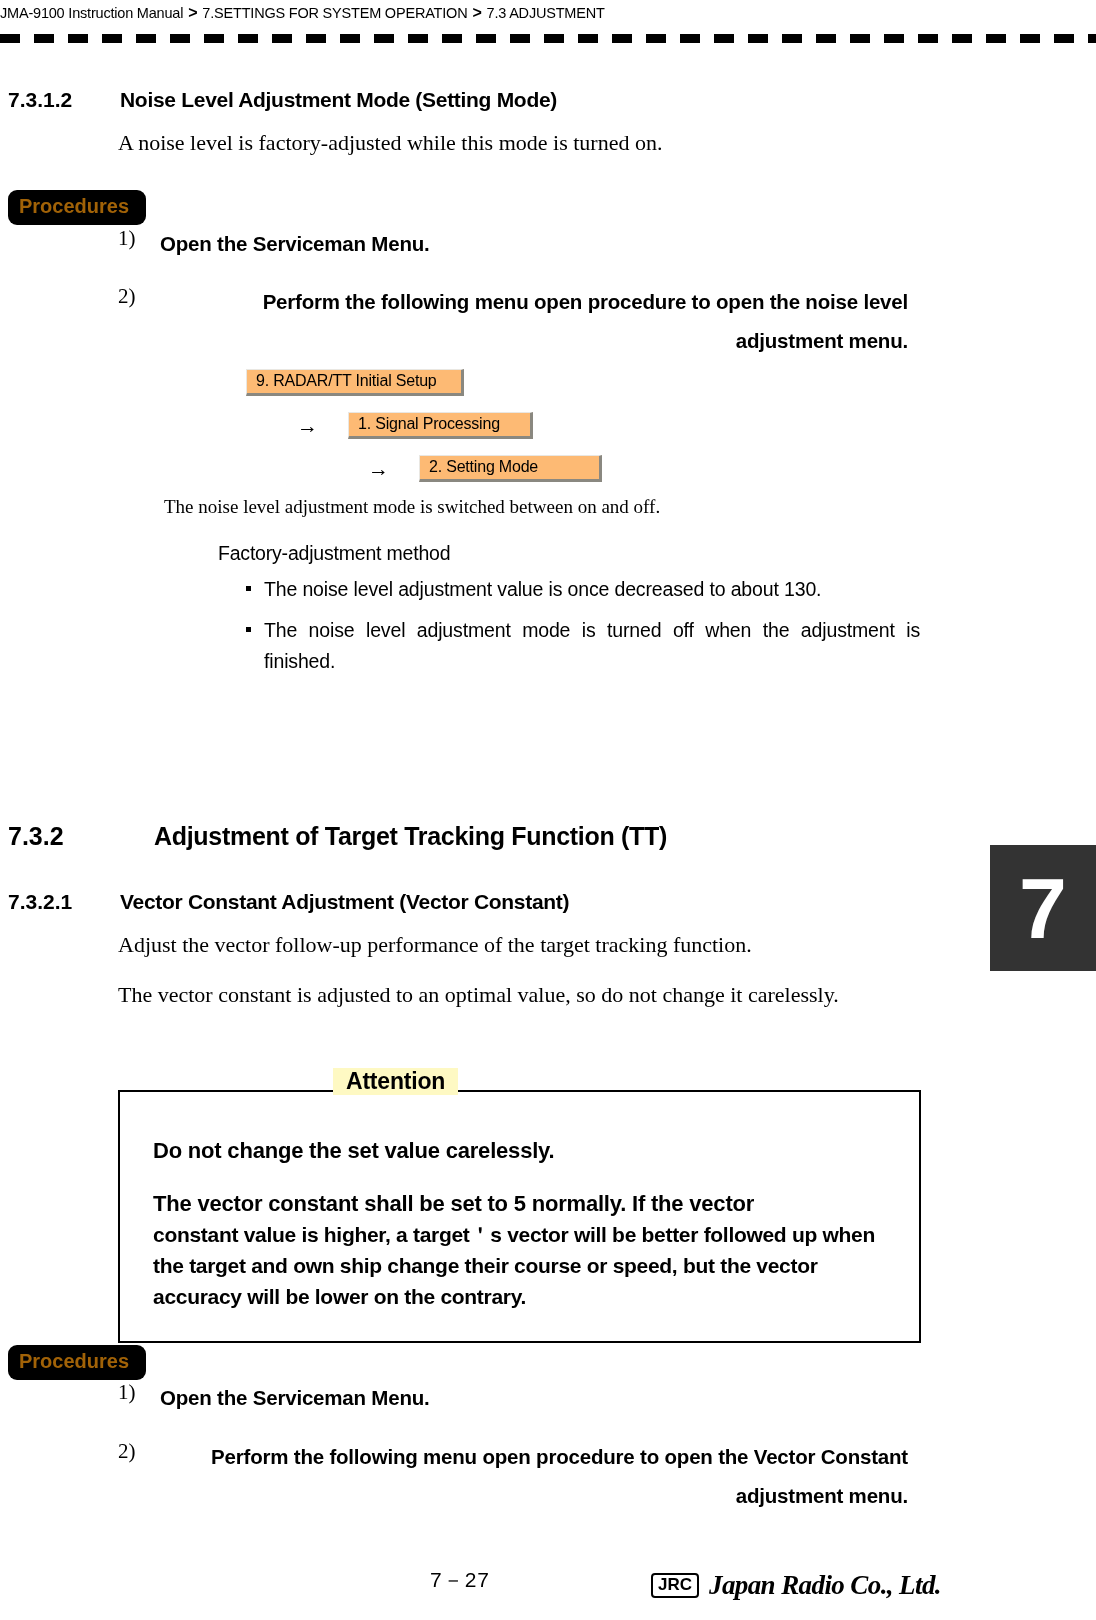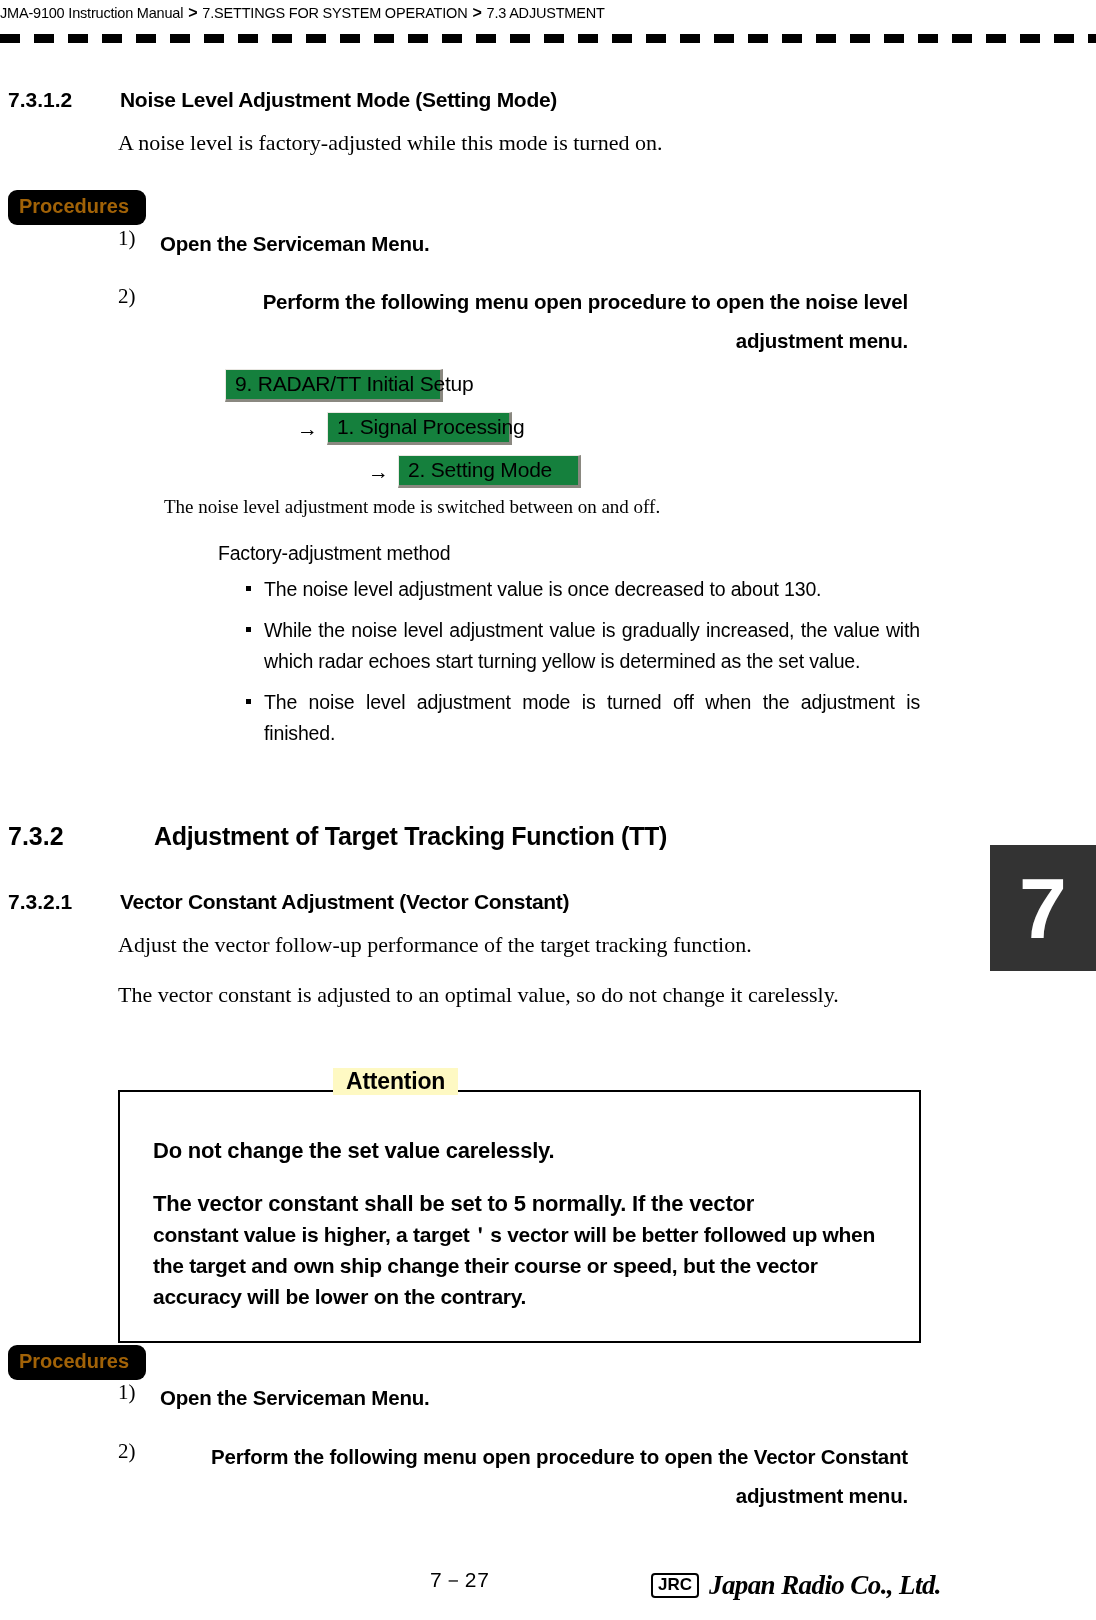--- a/index.html
+++ b/index.html
@@ -123,31 +123,32 @@
     align-items: center;
     position: absolute;
   }
   .arrow {
     font-family: "Liberation Sans", sans-serif;
     font-size: 21px;
     margin-right: 9px;
     line-height: 1;
   }
   .menu-box {
-    background: #15803d;
+    background: #fdba74;
     border-top: 1px solid #e9e7e2;
     border-left: 1px solid #e9e7e2;
     border-right: 3px solid #8a8880;
     border-bottom: 3px solid #8a8880;
     font-family: "Liberation Sans", sans-serif;
-    font-size: 21px;
+    font-size: 16px;
     padding: 2px 9px 3px 9px;
     letter-spacing: -0.2px;
     white-space: nowrap;
     box-sizing: border-box;
+    margin-left: 21px;
   }
 
   
   .sub-head {
     font-family: "Liberation Sans", sans-serif;
     font-size: 19.5px;
     letter-spacing: -0.2px;
   }
   .bullet {
     display: flex;
@@ -335,24 +336,20 @@
 
 <div class="abs sub-head" style="left:218px; top:542px;">Factory-adjustment method</div>
 
 <div class="abs" style="left:240px; top:574px; width:680px;">
   <div class="bullet">
     <span class="bullet-dot"><span></span></span>
     <span class="bullet-text single">The noise level adjustment value is once decreased to about 130.</span>
   </div>
   <div class="bullet">
     <span class="bullet-dot"><span></span></span>
-    <span class="bullet-text">While the noise level adjustment value is gradually increased, the value with which radar echoes start turning yellow is determined as the set value.</span>
-  </div>
-  <div class="bullet">
-    <span class="bullet-dot"><span></span></span>
     <span class="bullet-text">The noise level adjustment mode is turned off when the adjustment is finished.</span>
   </div>
 </div>
 
 <div class="abs" style="left:8px; top:822px;">
   <div style="display:flex; align-items:baseline;">
     <span class="num-h3" style="width:112px; display:inline-block;">7.3.2</span>
     <span class="h3">Adjustment of Target Tracking Function (TT)</span>
   </div>
 </div>

